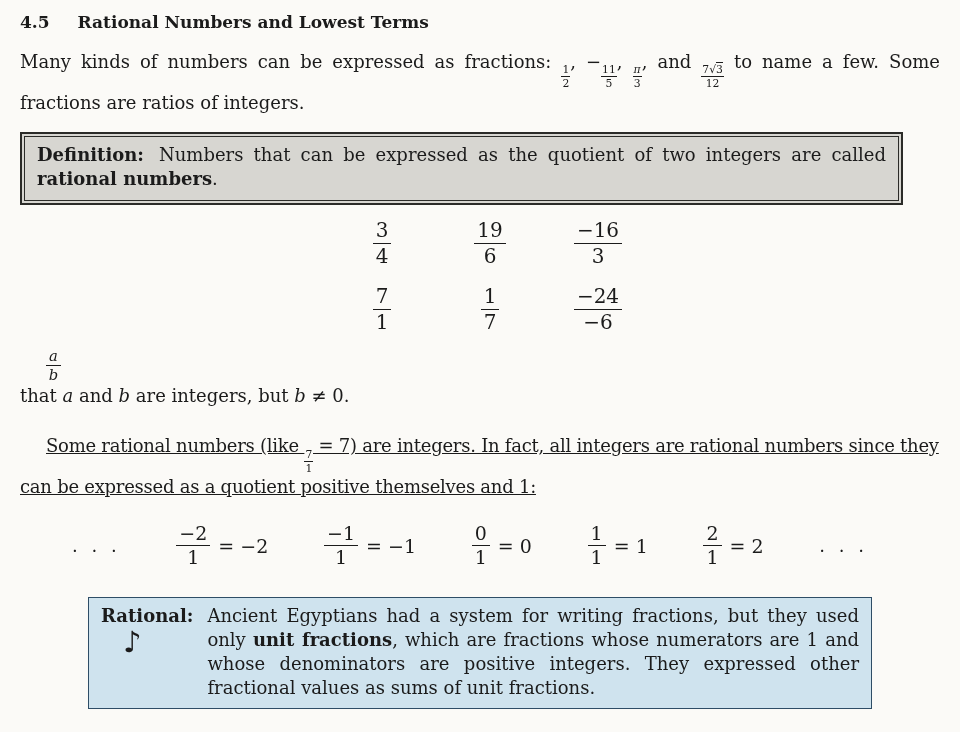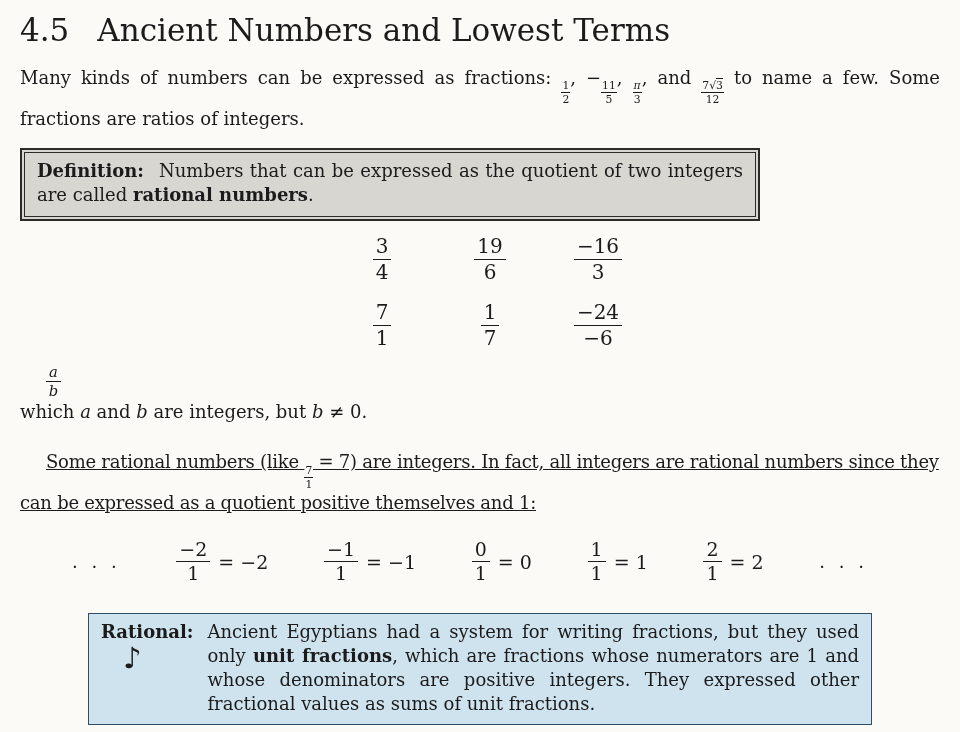--- a/index.html
+++ b/index.html
@@ -18,21 +18,21 @@
     background:var(--page-bg);
     color:var(--text);
     font-family:"DejaVu Serif", serif;
     font-size:18px;
     padding:10px 20px 0 20px;
     position:relative;
     overflow:hidden;
   }
 
   
-  .title-row{display:flex;gap:28px;font-weight:normal;font-size:31px;margin-top:2px;}
+  .title-row{display:flex;gap:28px;font-weight:bold;font-size:17px;margin-top:2px;}
 
   
   .para{line-height:1.32;text-align:justify;}
   .intro{}
   .indent{text-indent:26px;}
   .italic{font-style:italic;}
   .bold{font-weight:bold;}
   .tight{letter-spacing:-0.25px;}
 
   
@@ -49,21 +49,21 @@
   .dfrac .fd{padding-top:1px;}
 
   
   .formfrac{display:inline-flex;flex-direction:column;align-items:center;
             font-size:0.82em;line-height:1.12;vertical-align:middle;
             font-style:italic;text-indent:0;}
   .formfrac .fn{border-bottom:1px solid currentColor;padding:0 3px 1px;}
   .formfrac .fd{padding-top:1px;}
 
   
-  .def-outer{margin-top:0;width:740px;background:var(--definition-bg);
+  .def-outer{margin-top:0;width:883px;background:var(--definition-bg);
              border:2px solid var(--definition-border);padding:2px;}
   .def-inner{border:1px solid var(--definition-border);
              padding:6px 12px 8px 12px;line-height:1.34;text-align:justify;}
   .def-label{font-weight:bold;margin-right:15px;}
 
   
   .examples-heading{margin:22px 0 0 28px;}
   .examples-grid{margin:14px 0 0 330px;display:grid;
                  grid-template-columns:repeat(3,64px);
                  column-gap:44px;row-gap:17px;justify-items:center;}
@@ -88,21 +88,21 @@
            margin:0 0 0 22px;line-height:1;}
   .sn-text{flex:1;text-align:justify;}
 </style>
 </head>
 <body>
 
 <div class="page">
 
   <div class="title-row">
     <span>4.5</span>
-    <span>Ancient Numbers and Lowest Terms</span>
+    <span>Rational Numbers and Lowest Terms</span>
   </div>
 
   <p class="para intro"><span>Many kinds of numbers can be expressed as fractions: </span><span class="ifrac">
         <span class="fn">1</span>
         <span class="fd">2</span>
       </span><span>, </span><span>−</span><span class="ifrac">
         <span class="fn">11</span>
         <span class="fd">5</span>
       </span><span>, </span><span class="ifrac">
         <span class="fn italic">π</span>
@@ -142,21 +142,21 @@
       </span>
     <span class="dfrac">
         <span class="fn">−24</span>
         <span class="fd">−6</span>
       </span>
   </div>
 
   <p class="para indent" style="margin-top:14px;"><span class="formfrac">
         <span class="fn">a</span>
         <span class="fd">b</span>
-      </span><br><span>which </span><span class="italic">a</span><span> and </span><span class="italic">b</span><span> are integers, but </span><span class="italic">b</span><span> ≠ 0.</span>
+      </span><br><span>that </span><span class="italic">a</span><span> and </span><span class="italic">b</span><span> are integers, but </span><span class="italic">b</span><span> ≠ 0.</span>
   </p>
 
   <p class="para indent tight" style="margin-top:27px;text-decoration:underline;"><span>Some rational numbers (like </span><span class="ifrac">
         <span class="fn">7</span>
         <span class="fd">1</span>
       </span><span> = 7) are integers. In fact, all integers are rational numbers since they</span><br><span>can be expressed as a quotient positive themselves and 1:</span>
   </p>
 
   <div class="number-line">
     <span class="dots">. . .</span>

